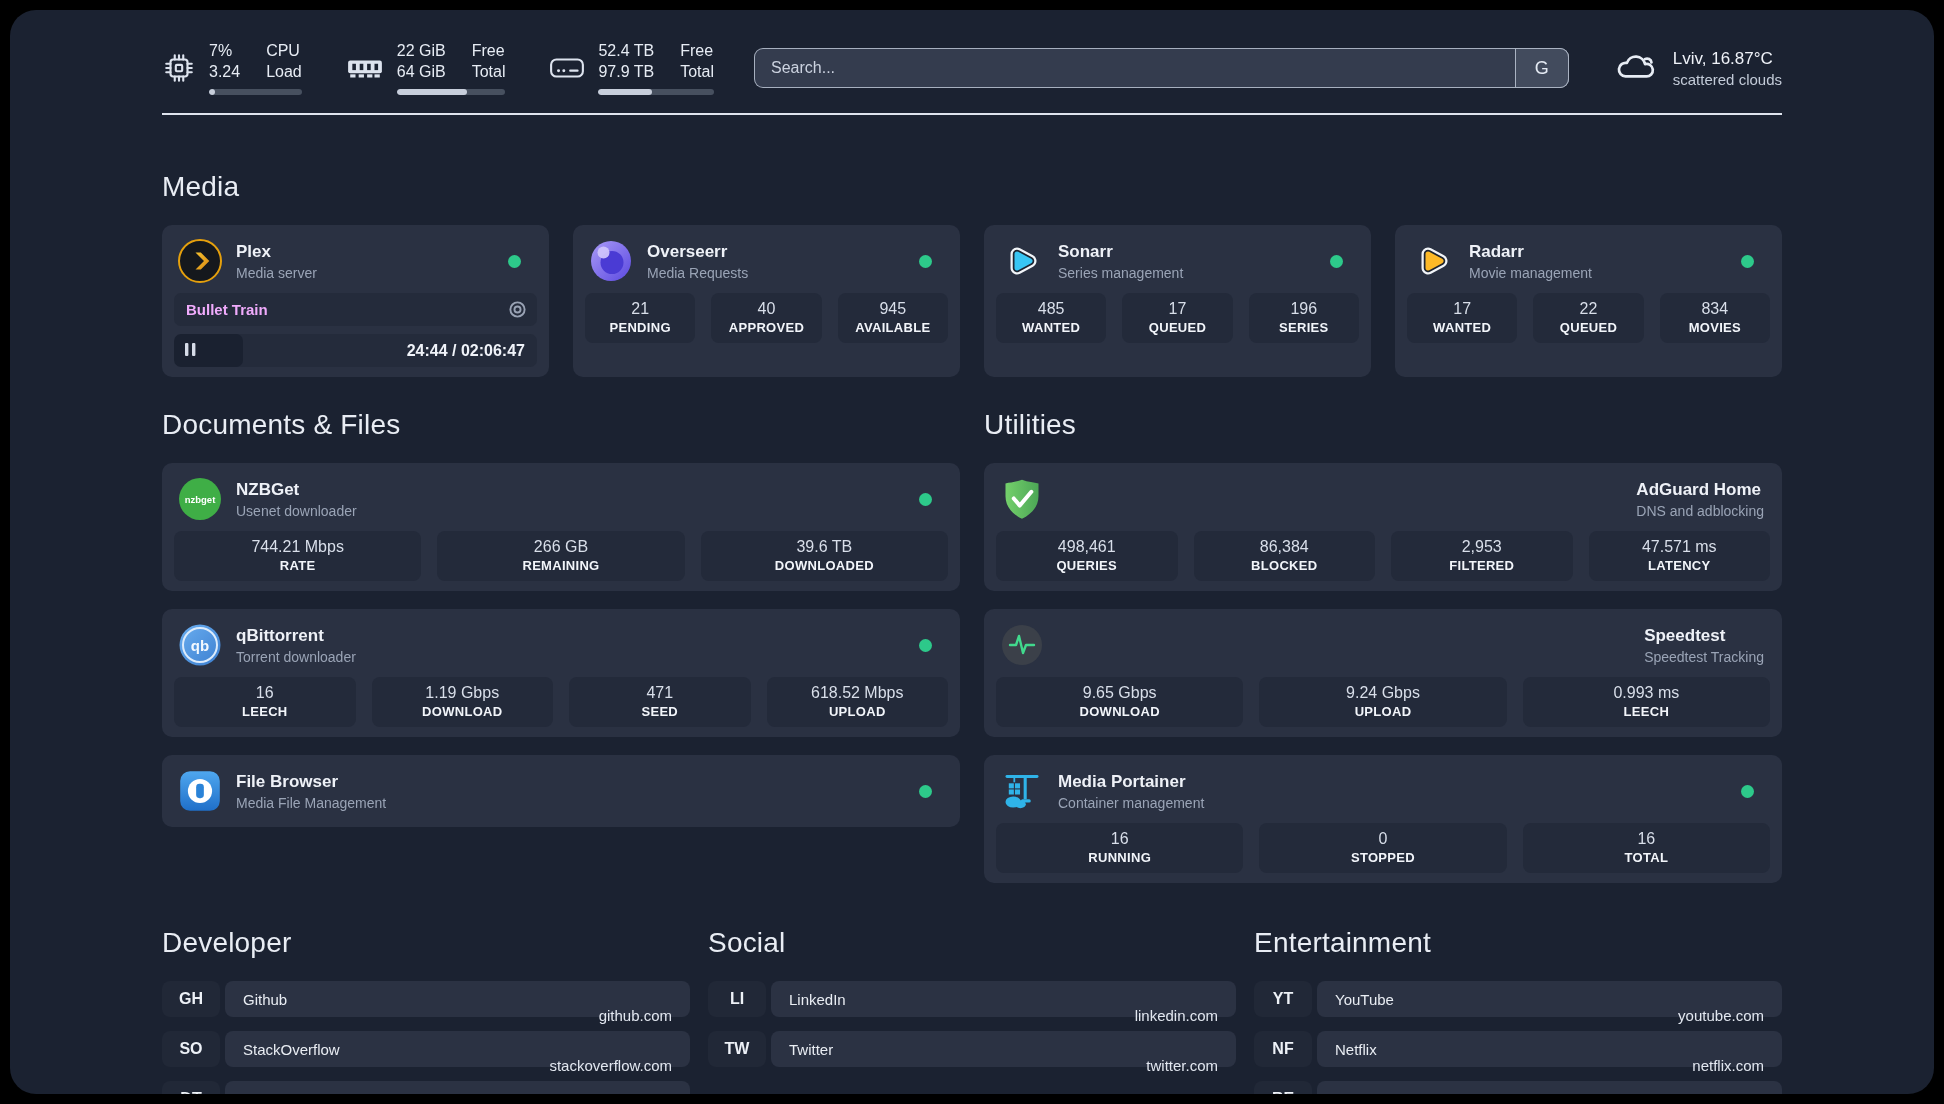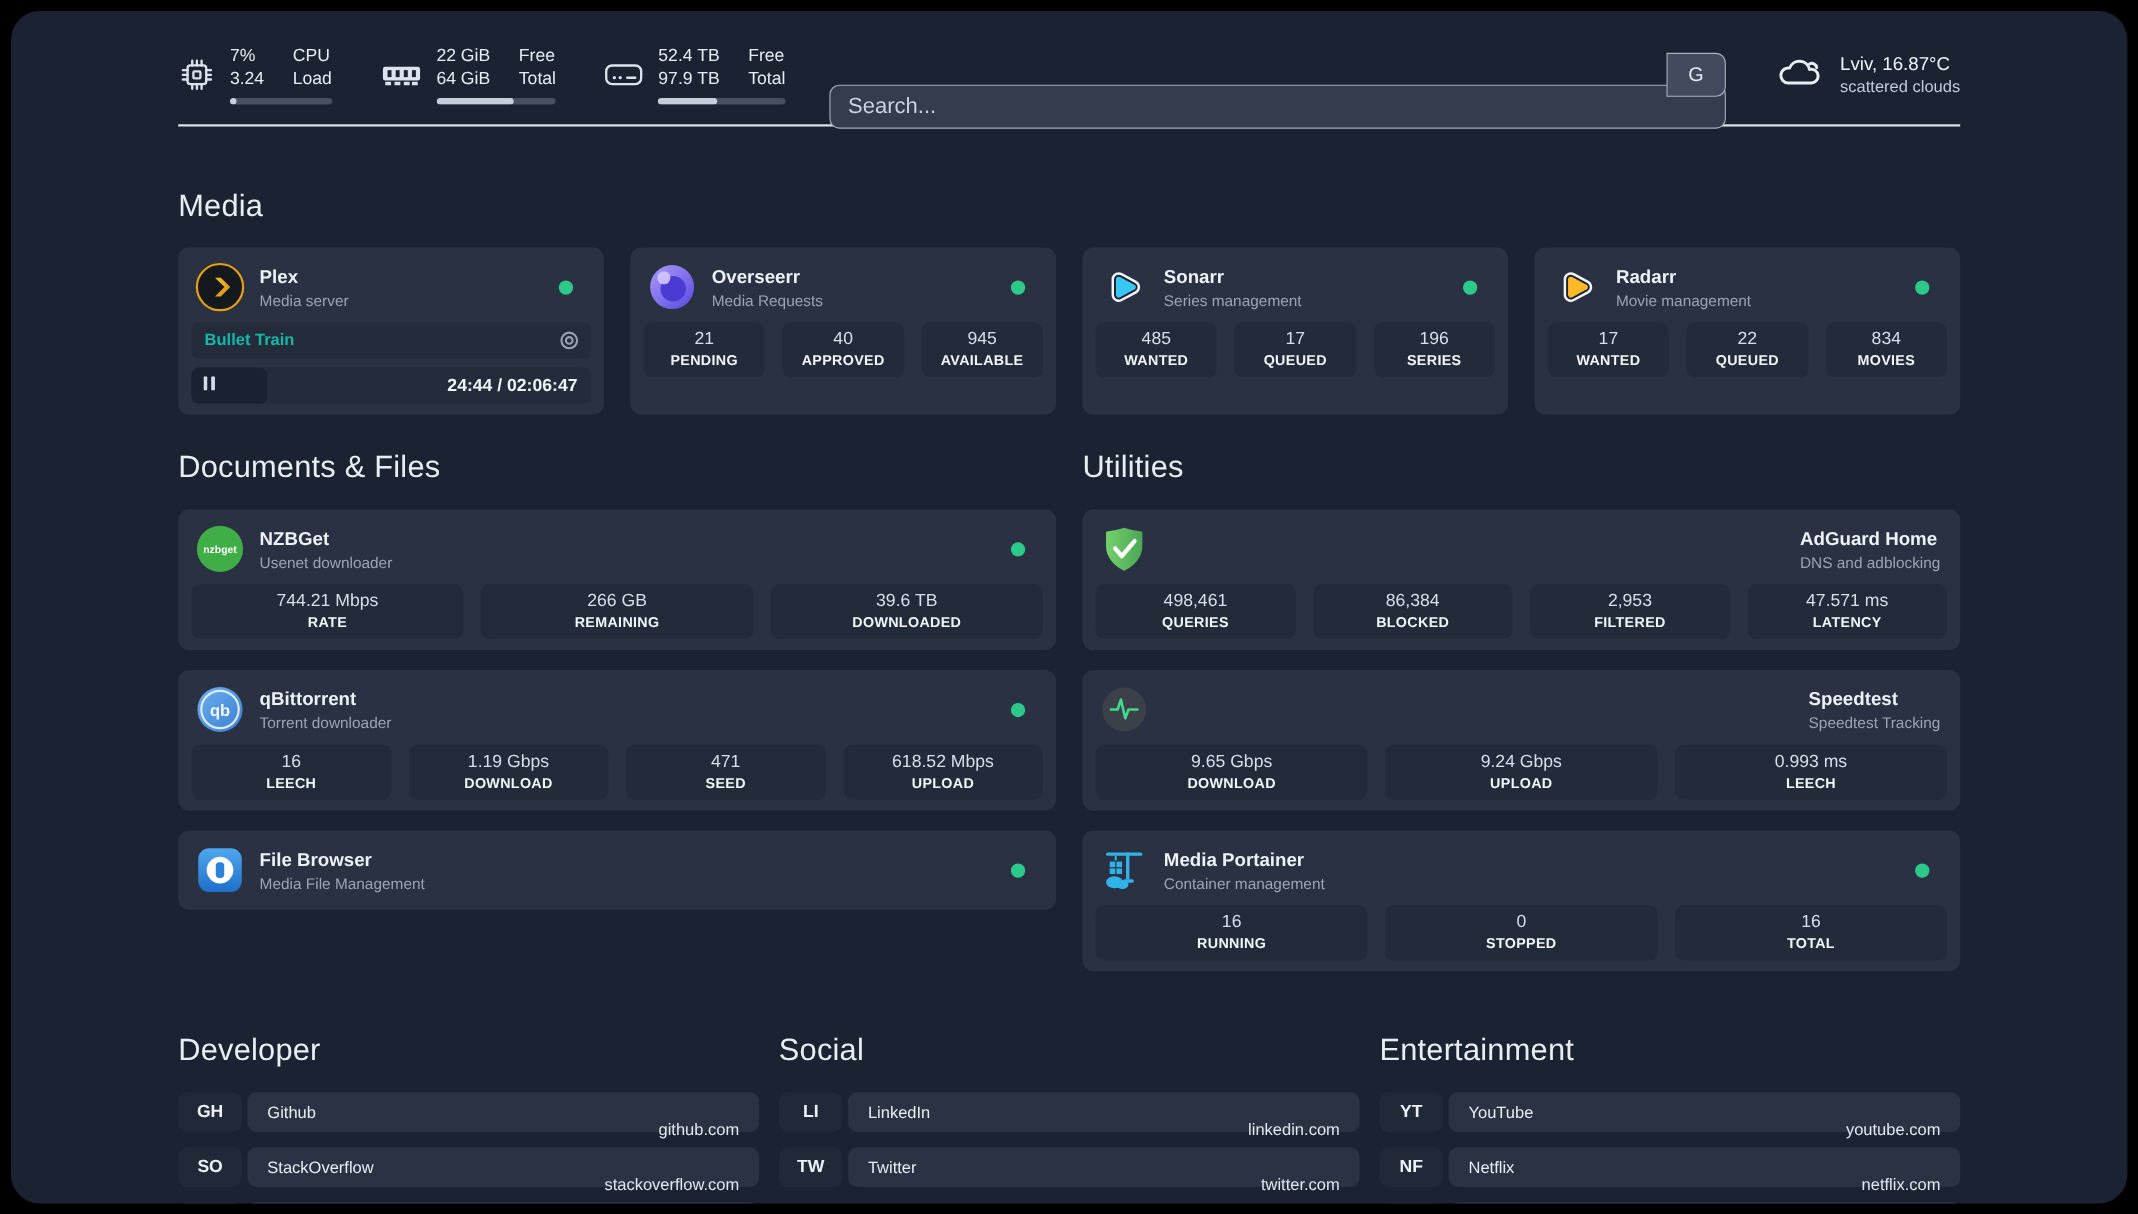--- a/index.html
+++ b/index.html
@@ -13,22 +13,22 @@
   .stat-widget { display:flex; align-items:center; gap:13px; }
   .hw-icon { flex:none; display:flex; align-items:center; }
   .stat-body { display:flex; flex-direction:column; }
   .stat-text { display:flex; gap:26px; font-size:16px; line-height:1.3; color:#e7ecf4; }
   .stat-col-labels { text-align:left; }
   .stat-bar { margin-top:7px; height:6px; border-radius:3px; background:#47505f; position:relative; overflow:hidden; }
   .stat-bar-fill { position:absolute; left:0; top:0; bottom:0; background:#c7cedb; border-radius:3px; }
 
   .search-wrap { flex:1; margin:0 44px 0 40px; position:relative; height:40px; }
   .search-input { width:100%; height:100%; background:#343c4e; border:1.5px solid rgba(196,205,220,.8);
-    border-radius:9px; padding:0 66px 0 16px; color:#e8ecf4; font-size:20px; outline:none;
-    font-family:"Liberation Sans", sans-serif;margin-top:29px; }
+    border-radius:9px; padding:0 66px 0 16px; color:#e8ecf4; font-size:16px; outline:none;
+    font-family:"Liberation Sans", sans-serif; }
   .search-input::placeholder { color:#ccd3e0; }
   .search-btn { position:absolute; right:0; top:0; height:100%; width:54px; background:#424b5d;
     border:1.5px solid rgba(196,205,220,.8); border-radius:0 9px 9px 0; color:#e4eaf3;
     font-size:18px; font-weight:500; cursor:pointer; font-family:"Liberation Sans", sans-serif; }
 
   .weather { display:flex; align-items:flex-end; gap:14px; }
   .weather-text .w1 { font-size:17px; color:#eff2f8; }
   .weather-text .w2 { font-size:15px; color:#c3cbd8; margin-top:2px; }
 
   .divider { margin-top:13px; border-bottom:2px solid #dfe4ee; }
@@ -46,32 +46,32 @@
   .status-dot { width:13px; height:13px; border-radius:50%; background:#2dc98a; margin-left:auto; margin-right:10px; flex:none; }
 
   .stats-row { display:flex; gap:16px; }
   .stat-box { flex:1; background:#232a3a; border-radius:8px; text-align:center; padding:7px 4px 8px; }
   .stat-value { font-size:16px; color:#d9dfea; }
   .stat-label { font-size:13px; font-weight:700; color:#f2f5fa; margin-top:2px; letter-spacing:.3px; }
 
   
   .media-bar { background:#242b3b; border-radius:7px; height:33px; display:flex; align-items:center;
     padding:0 10px 0 12px; margin-bottom:8px; }
-  .media-title { font-size:15px; font-weight:700; color:#14b8a6; }
+  .media-title { font-size:15px; font-weight:700; color:#f0abfc; }
   .media-bar .right { margin-left:auto; display:flex; align-items:center; }
   .media-progress { background:#242b3b; border-radius:7px; height:33px; position:relative;
     display:flex; align-items:center; overflow:hidden; }
   .progress-fill { position:absolute; left:0; top:0; bottom:0; background:#1a2130; border-radius:7px;
     display:flex; align-items:center; padding-left:11px; }
   .media-time { margin-left:auto; padding-right:12px; font-size:16px; font-weight:700; color:#f0f3f9; position:relative; }
 
   
   .dual { display:grid; grid-template-columns:1fr 1fr; gap:24px; margin-top:32px; align-items:start; }
   .col .card { margin-bottom:18px; }
-  .col .card:last-child { margin-bottom:12px; }
+  .col .card:last-child { margin-bottom:0; }
   .card.slim .card-head { padding-bottom:4px; }
 
   
   .bookmarks { display:grid; grid-template-columns:repeat(3,1fr); gap:18px; margin-top:44px; }
   .bookmark-row { display:flex; gap:5px; height:36px; margin-bottom:14px; cursor:pointer; }
   .bm-abbr { width:58px; flex:none; background:#212837; border-radius:8px; display:flex; align-items:center;
     justify-content:center; font-size:16px; font-weight:700; color:#edf1f7; }
   .bm-bar { flex:1; background:#2b3243; border-radius:8px; display:flex; align-items:center; padding:0 18px; }
   .bm-name { font-size:15px; color:#e9edf3; }
   .bm-url { margin-left:auto; font-size:15px; color:#e2e7f0;margin-top:33px; }

